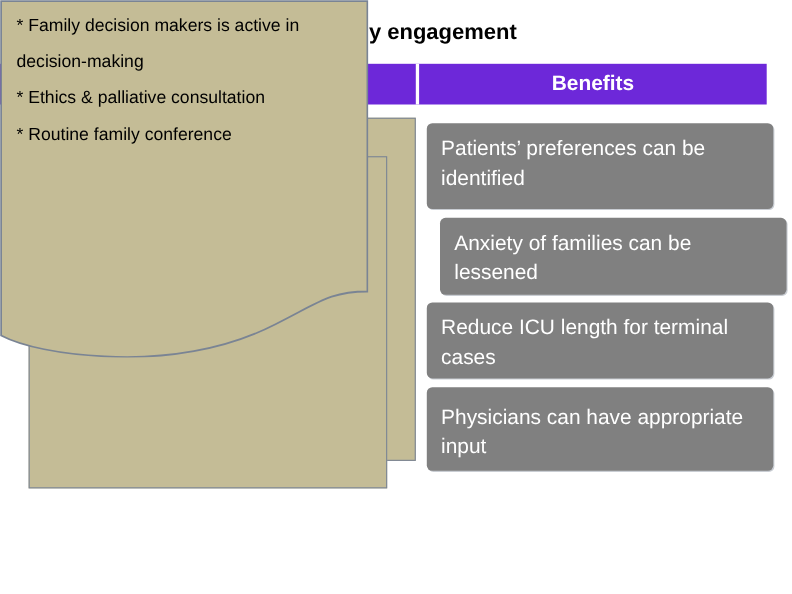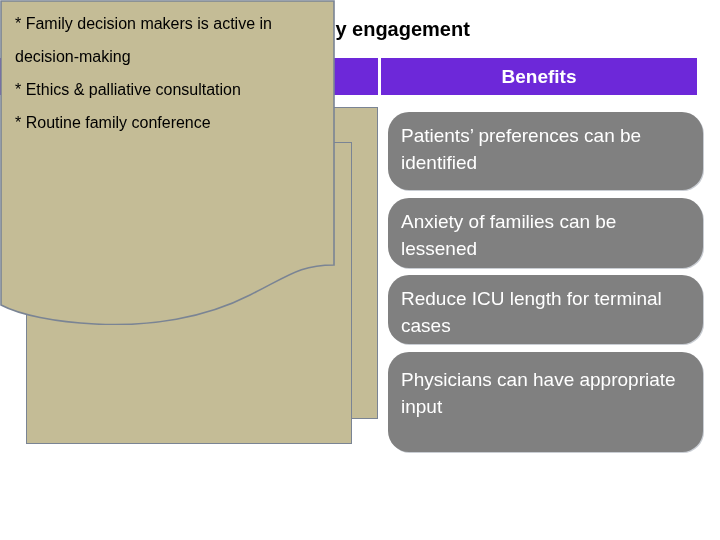--- a/index.html
+++ b/index.html
@@ -115,32 +115,32 @@
     color: #000000;
     white-space: pre-line;
   }
 
   
   .benefit-box {
     position: absolute;
     left: 388px;
     width: 315px;
     background: #808080;
-    border-radius: 21px;
+    border-radius: 5px;
     box-sizing: border-box;
     color: #ffffff;
     font-size: 19px;
     line-height: 27px;
     padding: 10px 12px 8px 13px;
     box-shadow: 1px 1px 0 0 #c9cdd3;
   }
   #benefit-box-0 { top: 112px; height: 78px; }
-  #benefit-box-1 { top: 198px; height: 70px; }
+  #benefit-box-1 { top: 198px; height: 70px; margin-left: 12px; }
   #benefit-box-2 { top: 275px; height: 69px; }
-  #benefit-box-3 { top: 352px; height: 100px; padding-top: 14px; }
+  #benefit-box-3 { top: 352px; height: 76px; padding-top: 14px; }
 </style>
 </head>
 <body>
 
 <div id="slide">
 
   <div id="title">
     <span class="letter">F</span><span class="rest">: Family engagement</span>
   </div>
 

